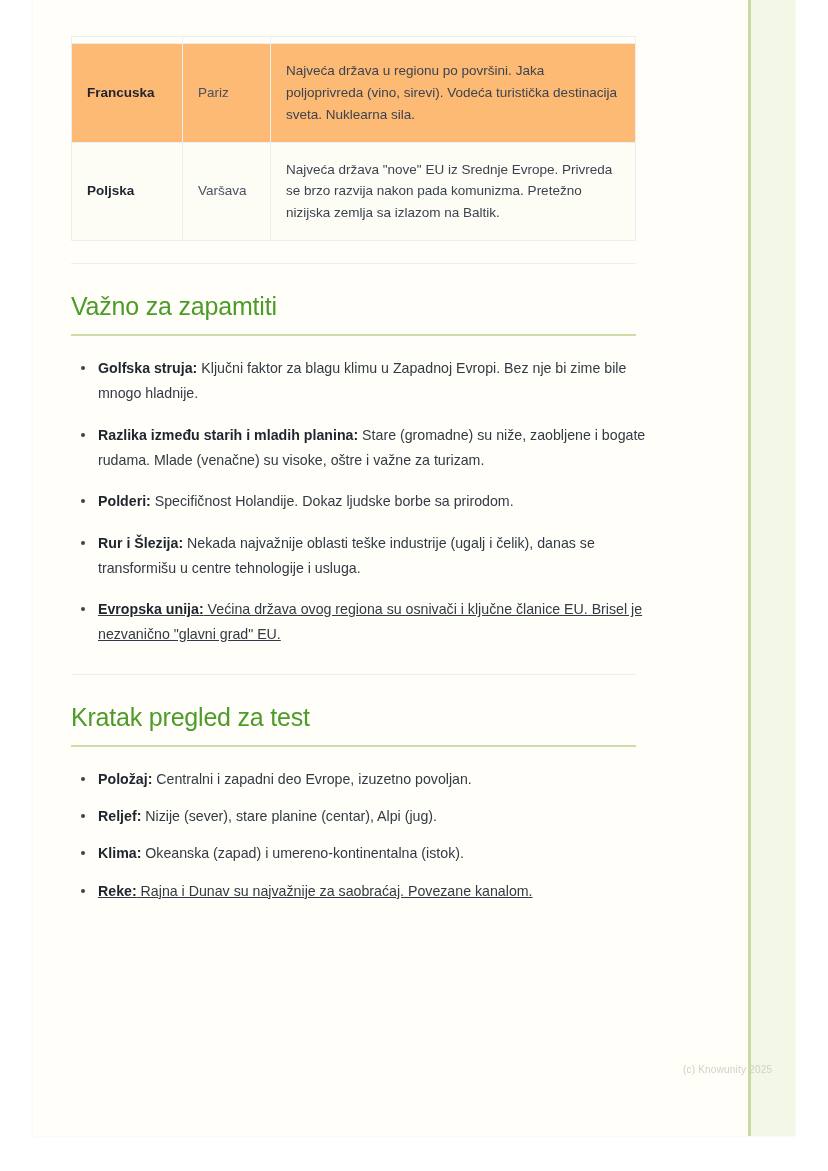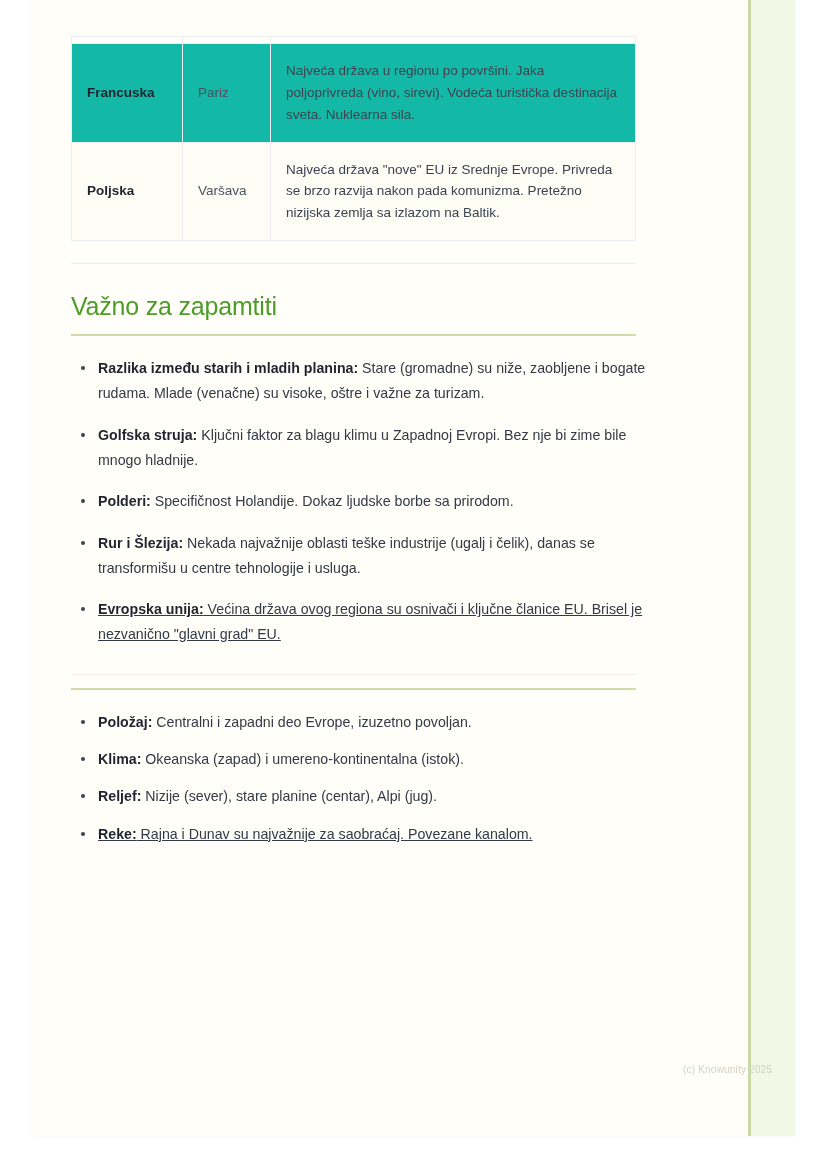--- a/index.html
+++ b/index.html
@@ -69,21 +69,21 @@
   table.facts td {
     border: 1px solid #eceef2;
     vertical-align: middle;
     padding: 16px 15px;
     color: #3c4350;
     line-height: 1.62;
   }
   table.facts .c-name  { width: 110px; font-weight: bold; color: #1f242e; font-size: 13.5px; }
   table.facts .c-cap   { width: 87px;  color: #4a5160; }
   table.facts .c-desc  { color: #3c4350; }
-  tr.row-a td { background: #14b8a6; }
+  tr.row-a td { background: #fdba74; }
   tr.row-b td { background: #fdfdf6; }
   
   tr.row-clip td { height: 6px; padding: 0; background: #fffef9; border-bottom-color:#eceef2;}
 
   
   hr.soft {
     border: 0;
     border-top: 1px solid #f0eee8;
     margin: 22px 0 0 0;
     width: 565px;
@@ -192,52 +192,53 @@
       </table>
     </div>
 
     <hr class="soft">
 
     <h2 class="sec">Važno za zapamtiti</h2>
     <div class="sec-rule"></div>
 
     <ul class="notes">
       <li>
+        <b>Golfska struja:</b><span> Ključni faktor za blagu klimu u Zapadnoj Evropi. Bez nje bi zime bile mnogo hladnije.</span>
+      </li>
+      <li>
         <b>Razlika između starih i mladih planina:</b><span> Stare (gromadne) su niže, zaobljene i bogate rudama. Mlade (venačne) su visoke, oštre i važne za turizam.</span>
       </li>
       <li>
-        <b>Golfska struja:</b><span> Ključni faktor za blagu klimu u Zapadnoj Evropi. Bez nje bi zime bile mnogo hladnije.</span>
-      </li>
-      <li>
         <b>Polderi:</b><span> Specifičnost Holandije. Dokaz ljudske borbe sa prirodom.</span>
       </li>
       <li>
         <b>Rur i Šlezija:</b><span> Nekada najvažnije oblasti teške industrije (ugalj i čelik), danas se transformišu u centre tehnologije i usluga.</span>
       </li>
       <li>
         <b>Evropska unija:</b><span> Većina država ovog regiona su osnivači i ključne članice EU. Brisel je nezvanično "glavni grad" EU.</span>
       </li>
     </ul>
 
 
     <hr class="soft" style="margin-top:26px">
 
+    <h2 class="sec">Kratak pregled za test</h2>
     <div class="sec-rule"></div>
 
     <ul class="notes compact">
       <li>
         <b>Položaj:</b><span> Centralni i zapadni deo Evrope, izuzetno povoljan.</span>
       </li>
       <li>
+        <b>Reljef:</b><span> Nizije (sever), stare planine (centar), Alpi (jug).</span>
+      </li>
+      <li>
         <b>Klima:</b><span> Okeanska (zapad) i umereno-kontinentalna (istok).</span>
       </li>
       <li>
-        <b>Reljef:</b><span> Nizije (sever), stare planine (centar), Alpi (jug).</span>
-      </li>
-      <li>
         <b>Reke:</b><span> Rajna i Dunav su najvažnije za saobraćaj. Povezane kanalom.</span>
       </li>
     </ul>
 
   </div>
 
   <div id="watermark">(c) Knowunity 2025</div>
 
 </div>
 

